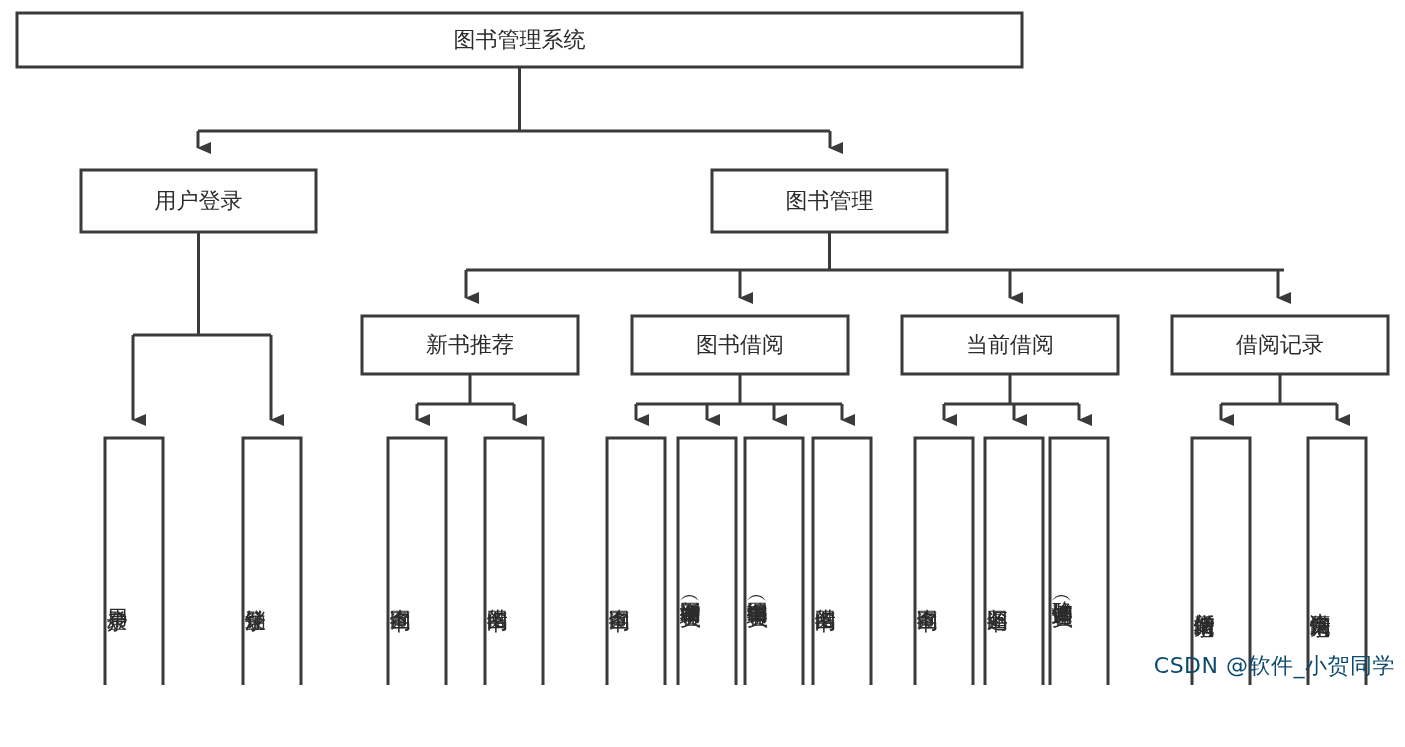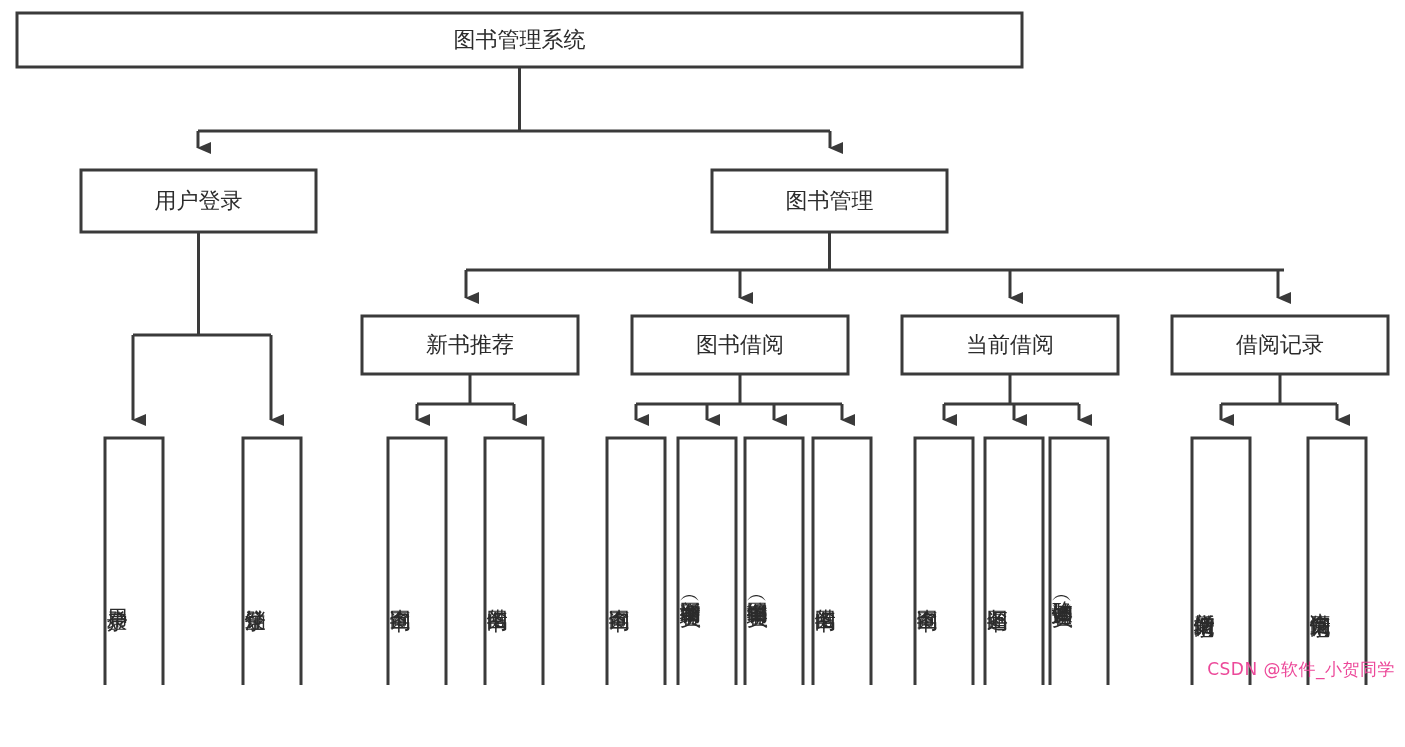--- a/index.html
+++ b/index.html
@@ -65,22 +65,22 @@
     line-height: 1.16;
     color: #2b2b2b;
     letter-spacing: 1px;
     white-space: nowrap;
   }
   .watermark {
     position: absolute;
     right: 10px;
     bottom: 4px;
     font-family: "DejaVu Sans", "Liberation Sans", sans-serif;
-    font-size: 17px;
-    color: #ec4899;
+    font-size: 22px;
+    color: #0c4a6e;
     letter-spacing: 0.5px;
     user-select: none;
   }
 </style>
 </head>
 <body>
 
 <div id="diagram-root">
 
   <svg id="tree-canvas" viewBox="0 0 1405 747">

